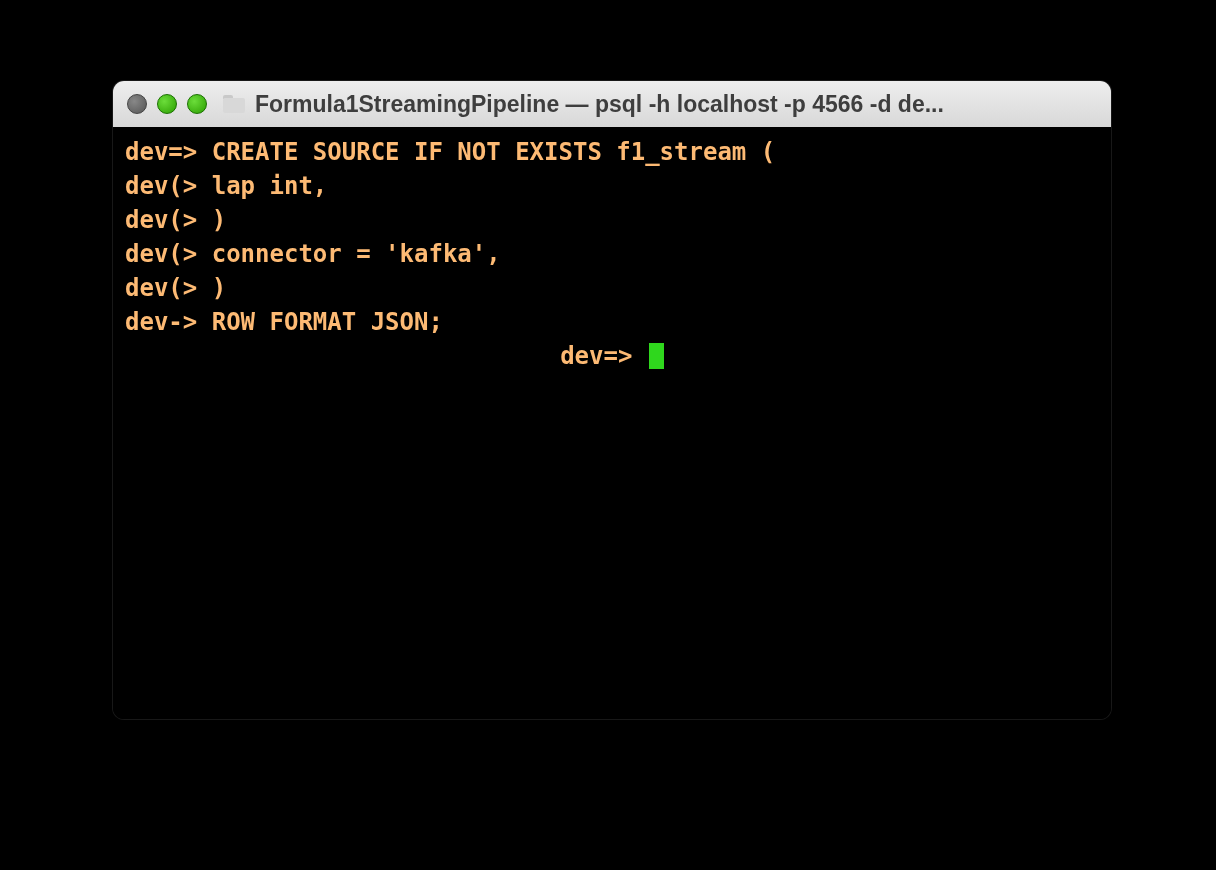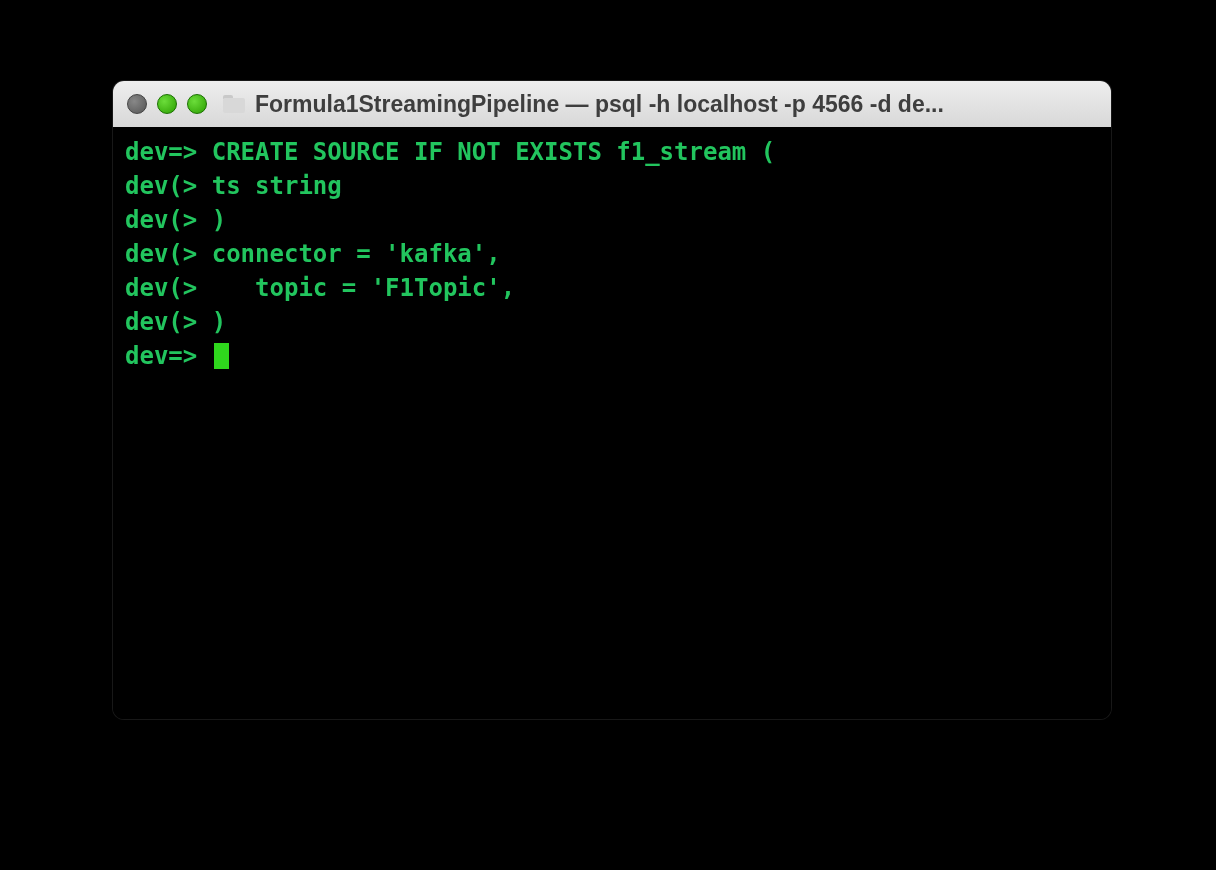--- a/index.html
+++ b/index.html
@@ -88,30 +88,31 @@
       text-overflow: ellipsis;
       flex: 1;
     }
     .terminal-body {
       padding: 8px 12px 12px 12px;
       background: #000000;
       height: calc(100% - 46px);
       overflow: hidden;
     }
     .terminal-line {
-      color: #22c55e;
+      color: #fdba74;
       font-size: 24px;
       line-height: 34px;
       font-weight: bold;
       white-space: pre;
       font-family: "Menlo", "Monaco", "Consolas", monospace;
     }
     .cursor-line {
       display: flex;
       align-items: center;
+      justify-content: center;
     }
     .cursor-block {
       display: inline-block;
       width: 15px;
       height: 26px;
       background: #2fd71d;
       vertical-align: text-bottom;
       margin-left: 2px;
     }
   </style>
@@ -121,22 +122,22 @@
 <div class="terminal-window">
   <div class="title-bar">
     <span class="traffic-light tl-close"></span>
     <span class="traffic-light tl-min"></span>
     <span class="traffic-light tl-max"></span>
     <span class="folder-icon"></span>
     <span class="window-title">Formula1StreamingPipeline — psql -h localhost -p 4566 -d de...</span>
   </div>
   <div class="terminal-body">
     <div class="terminal-line">dev=&gt; CREATE SOURCE IF NOT EXISTS f1_stream (</div>
-    <div class="terminal-line">dev(&gt; ts string</div>
+    <div class="terminal-line">dev(&gt; lap int,</div>
     <div class="terminal-line">dev(&gt; )</div>
     <div class="terminal-line">dev(&gt; connector = 'kafka',</div>
-    <div class="terminal-line">dev(&gt;    topic = 'F1Topic',</div>
     <div class="terminal-line">dev(&gt; )</div>
+    <div class="terminal-line">dev-&gt; ROW FORMAT JSON;</div>
     <div class="terminal-line cursor-line">
       <span>dev=&gt; </span><span class="cursor-block"></span>
     </div>
   </div>
 </div>
 
 </body></html>

